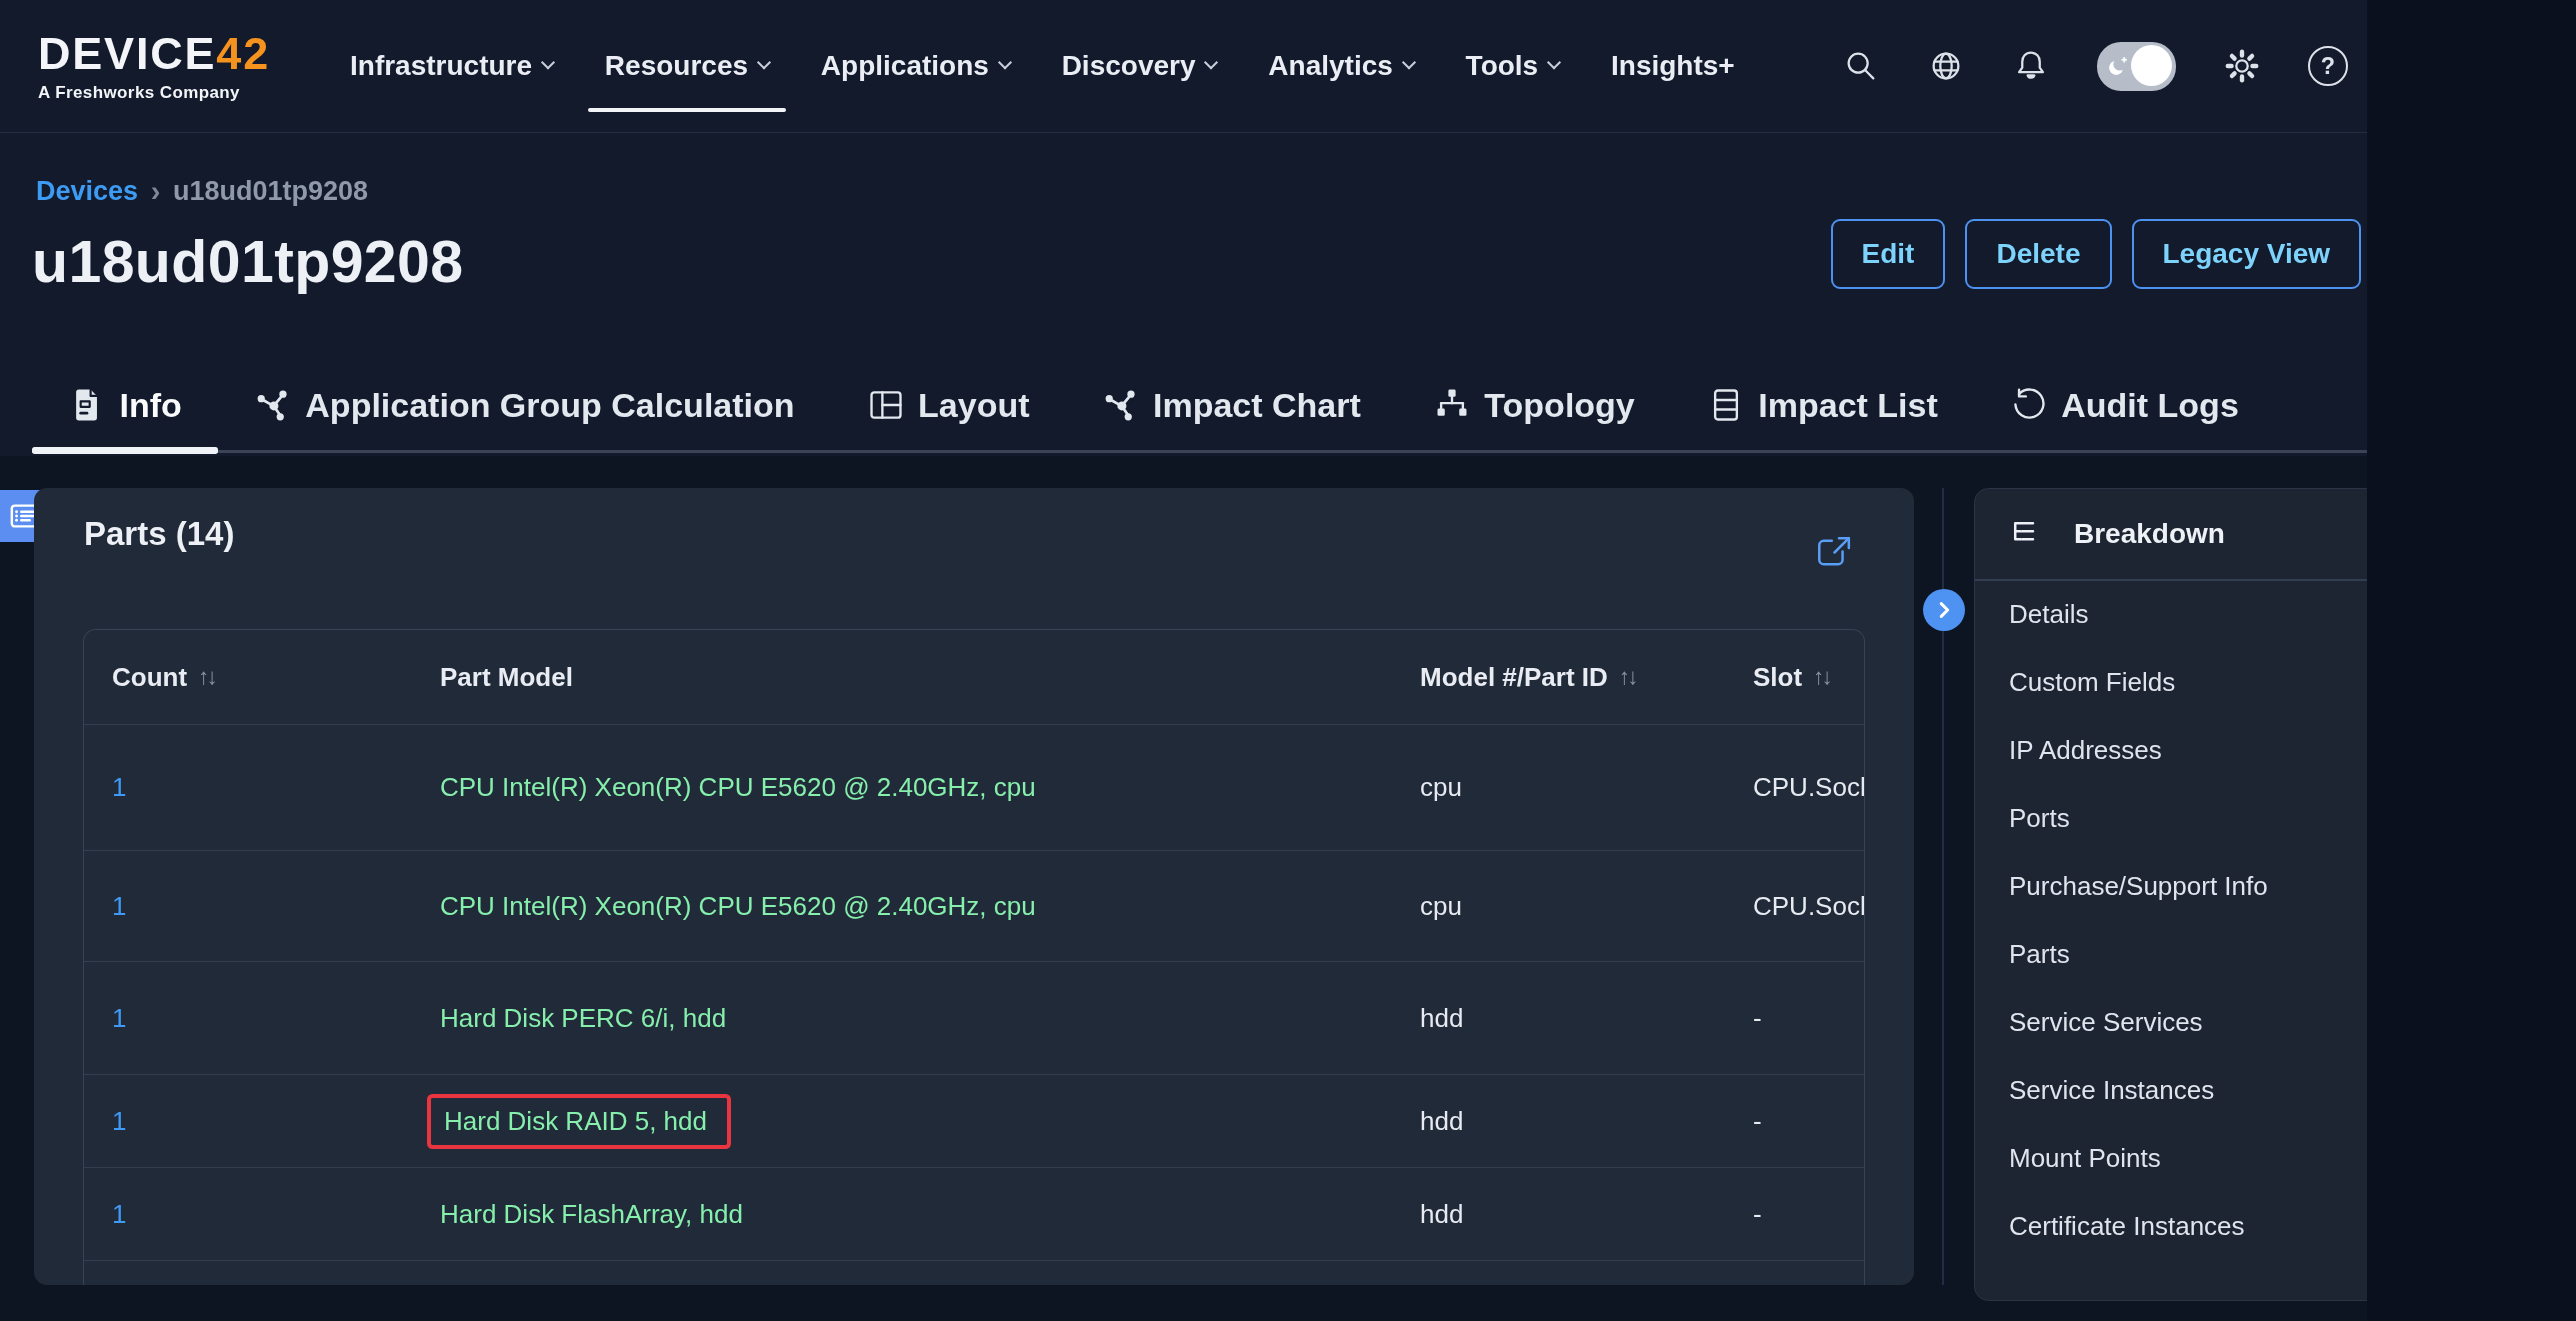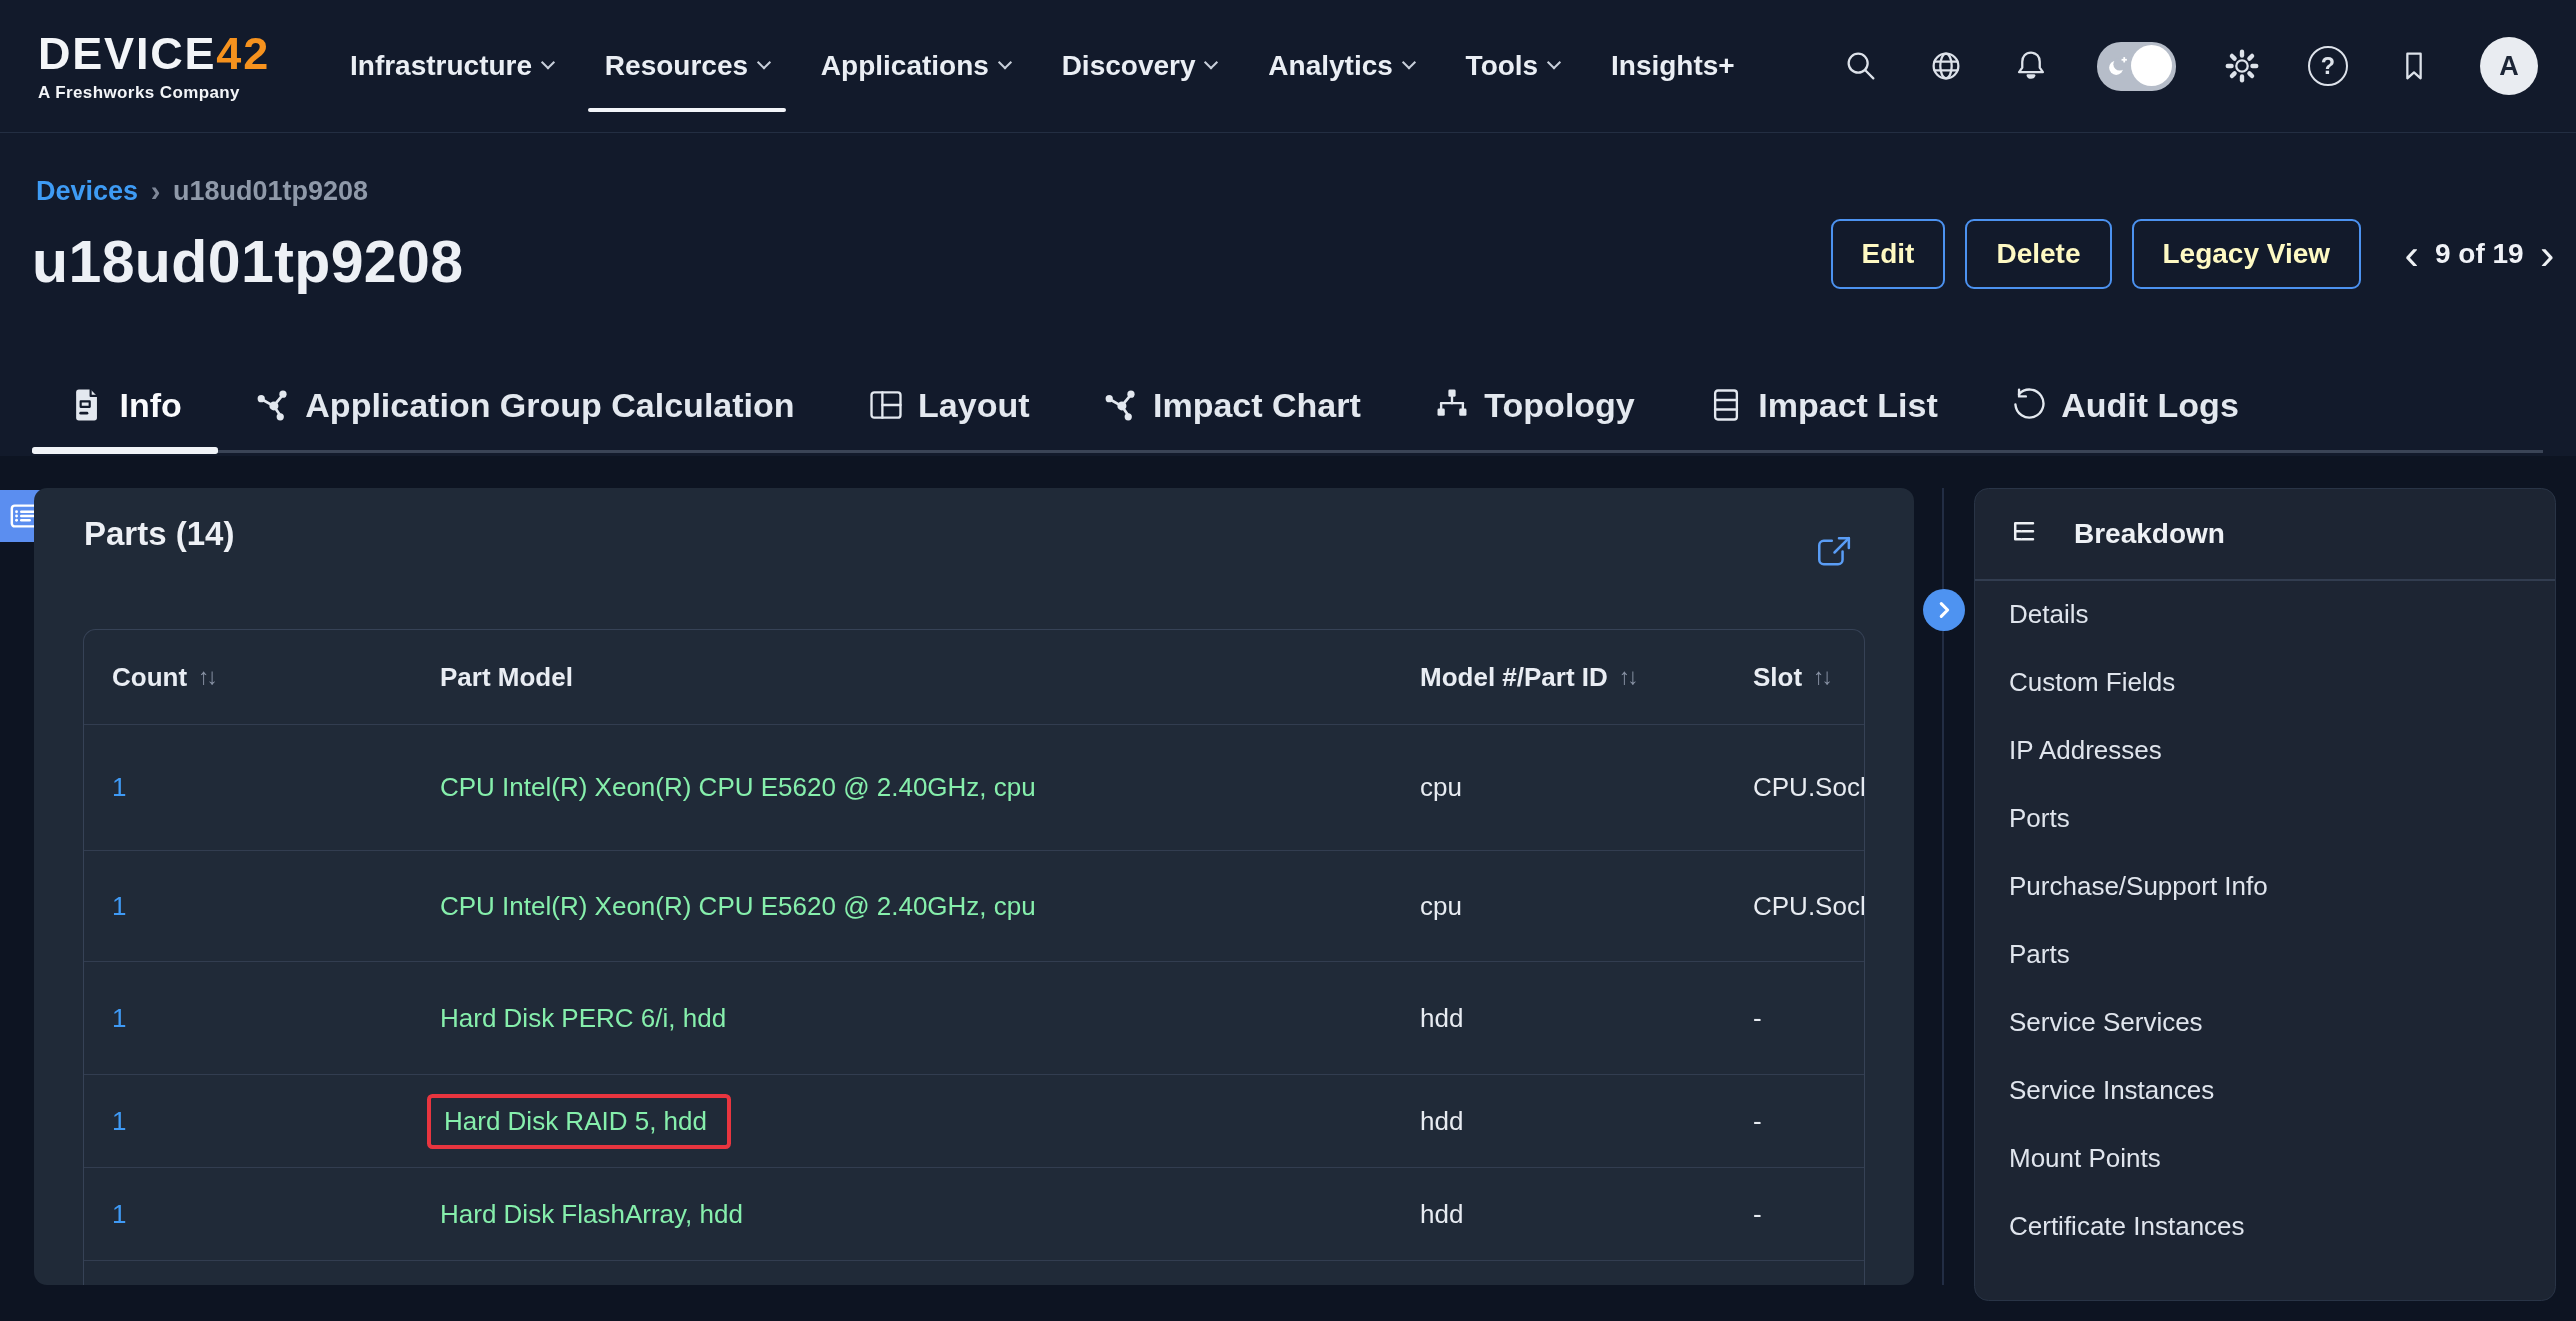--- a/index.html
+++ b/index.html
@@ -1,18 +1,18 @@
 <!DOCTYPE html>
 <html style="font-size:14.4px"><head>
 <meta charset="utf-8">
 <style>
   * { margin:0; padding:0; box-sizing:border-box; }
   html,body { background:#0a101d; }
   body { font-family:"Liberation Sans", sans-serif; }
-  .page { position:relative; width:2576px; height:1321px; background:#121a2b; overflow:hidden;padding-left:32px; }
+  .page { position:relative; width:2367px; height:1321px; background:#121a2b; overflow:hidden;padding-left:32px; }
 
   
   .topbar { position:absolute; top:0; left:0; width:2576px; height:133px;
             display:flex; align-items:center; padding:0 38px; background:#121a2b;
             border-bottom:1.8px solid #232e42; }
   .brand { display:flex; flex-direction:column; line-height:1; cursor:pointer; }
   .brand-row { font-size:45px; font-weight:800; letter-spacing:1.8px; }
   .brand-name { color:#f3f5f8; }
   .brand-accent { color:#f6921e; }
   .brand-tagline { margin-top:8px; font-size:17px; font-weight:600; letter-spacing:0.4px; color:#f3f5f8; }
@@ -43,21 +43,21 @@
   .breadcrumb { position:absolute; left:36px; top:40px; display:flex; align-items:center; gap:12.6px;
                 font-size:27px; font-weight:600; }
   .crumb-root { color:#3e9bf4; cursor:pointer; }
   .crumb-sep { color:#7e8798; font-size:29px; }
   .crumb-current { color:#8f99a9; }
   .page-title { position:absolute; left:32px; top:93px; font-size:59px; font-weight:800;
                 color:#edf0f5; letter-spacing:0.4px; }
   .actions { position:absolute; right:20px; top:83px; height:72px; display:flex; align-items:center; gap:20px; }
   .btn { height:70px; padding:0 29px; display:flex; align-items:center; justify-content:center; gap:12.6px;
          border:2.7px solid #4c92f0; border-radius:9px; background:transparent;
-         color:#fef9c3; font-size:28px; font-weight:600; cursor:pointer; white-space:nowrap; }
+         color:#7dd3fc; font-size:28px; font-weight:600; cursor:pointer; white-space:nowrap; }
   .btn.primary { background:#5a9df5; border-color:#5a9df5; color:#0e1626; font-weight:700; }
   .btn.primary svg { width:29px; height:29px; }
   .pager { display:flex; align-items:center; gap:14.4px; margin-left:21.6px; color:#f0f2f7; }
   .pager-arrow { font-size:43px; font-weight:400; line-height:1; color:#eef1f4; cursor:pointer; padding:0 1.8px; }
   .pager-text { font-size:28px; font-weight:700; white-space:nowrap; }
 
   
   .tabs { position:absolute; left:32px; top:360px; width:2511px; height:93px;
           display:flex; border-bottom:3.6px solid #3a4456; }
   .tab { position:relative; display:flex; align-items:center; gap:13.5px; padding:0 36px;

